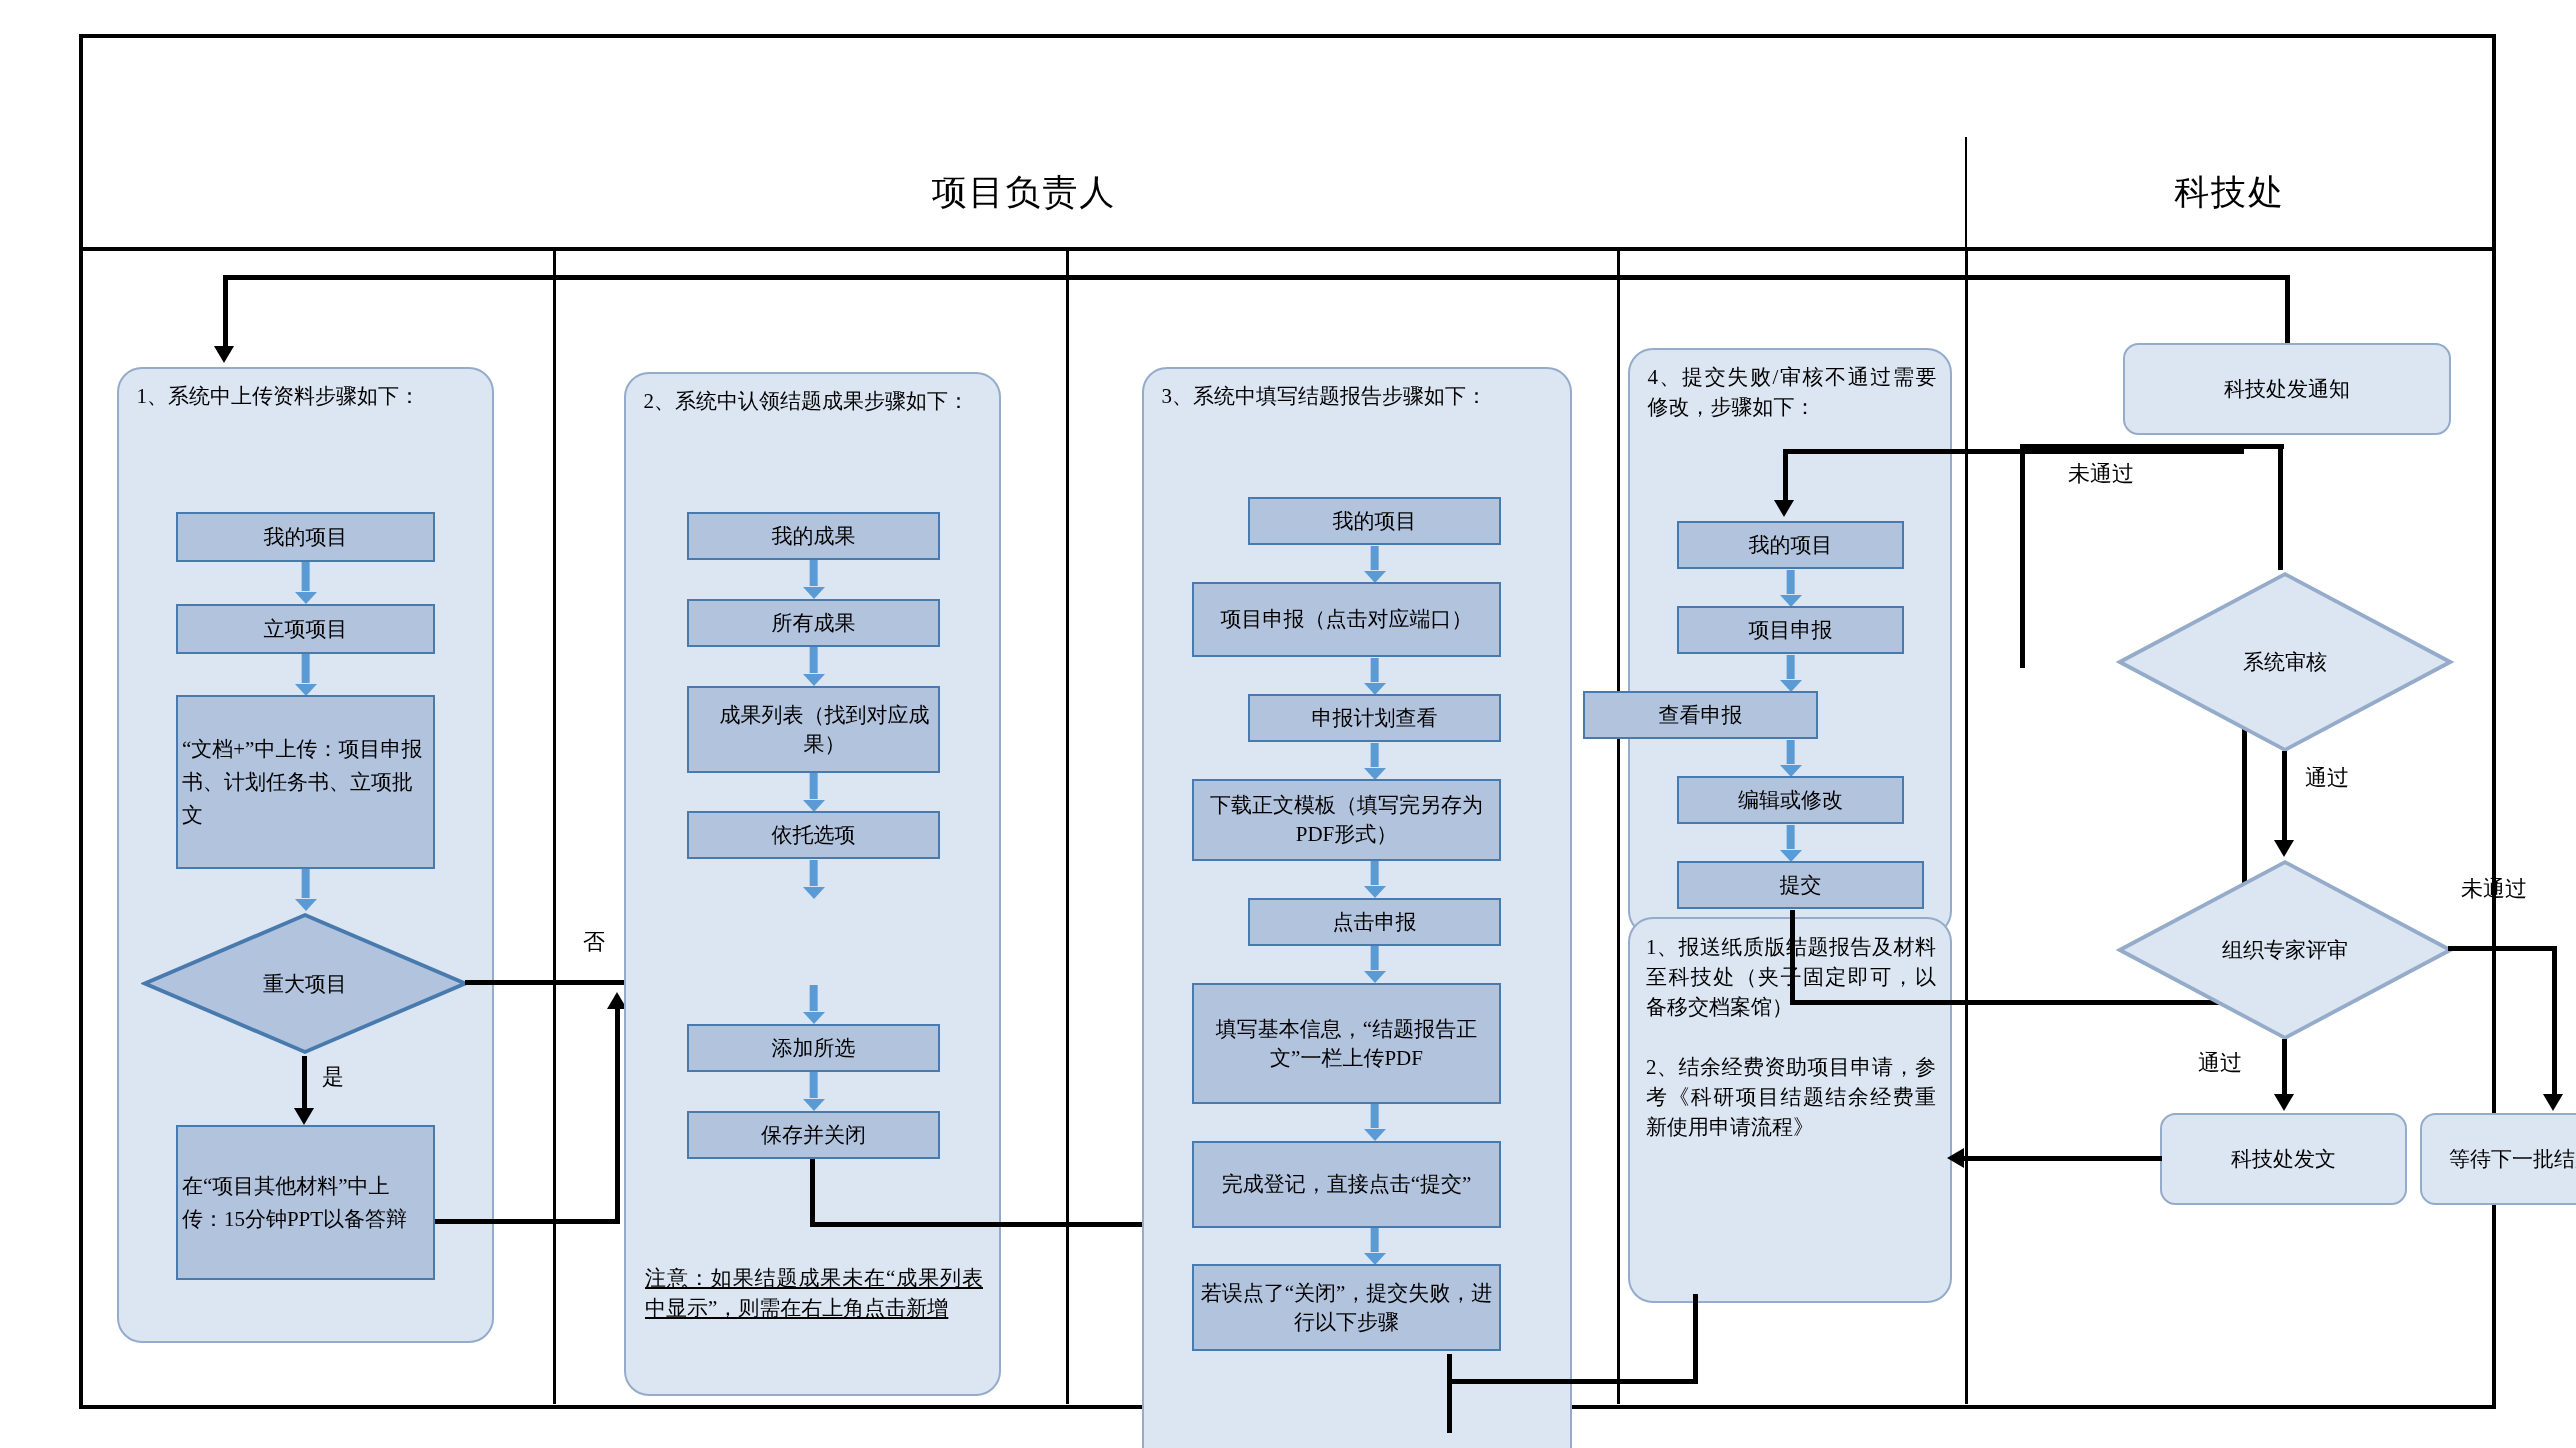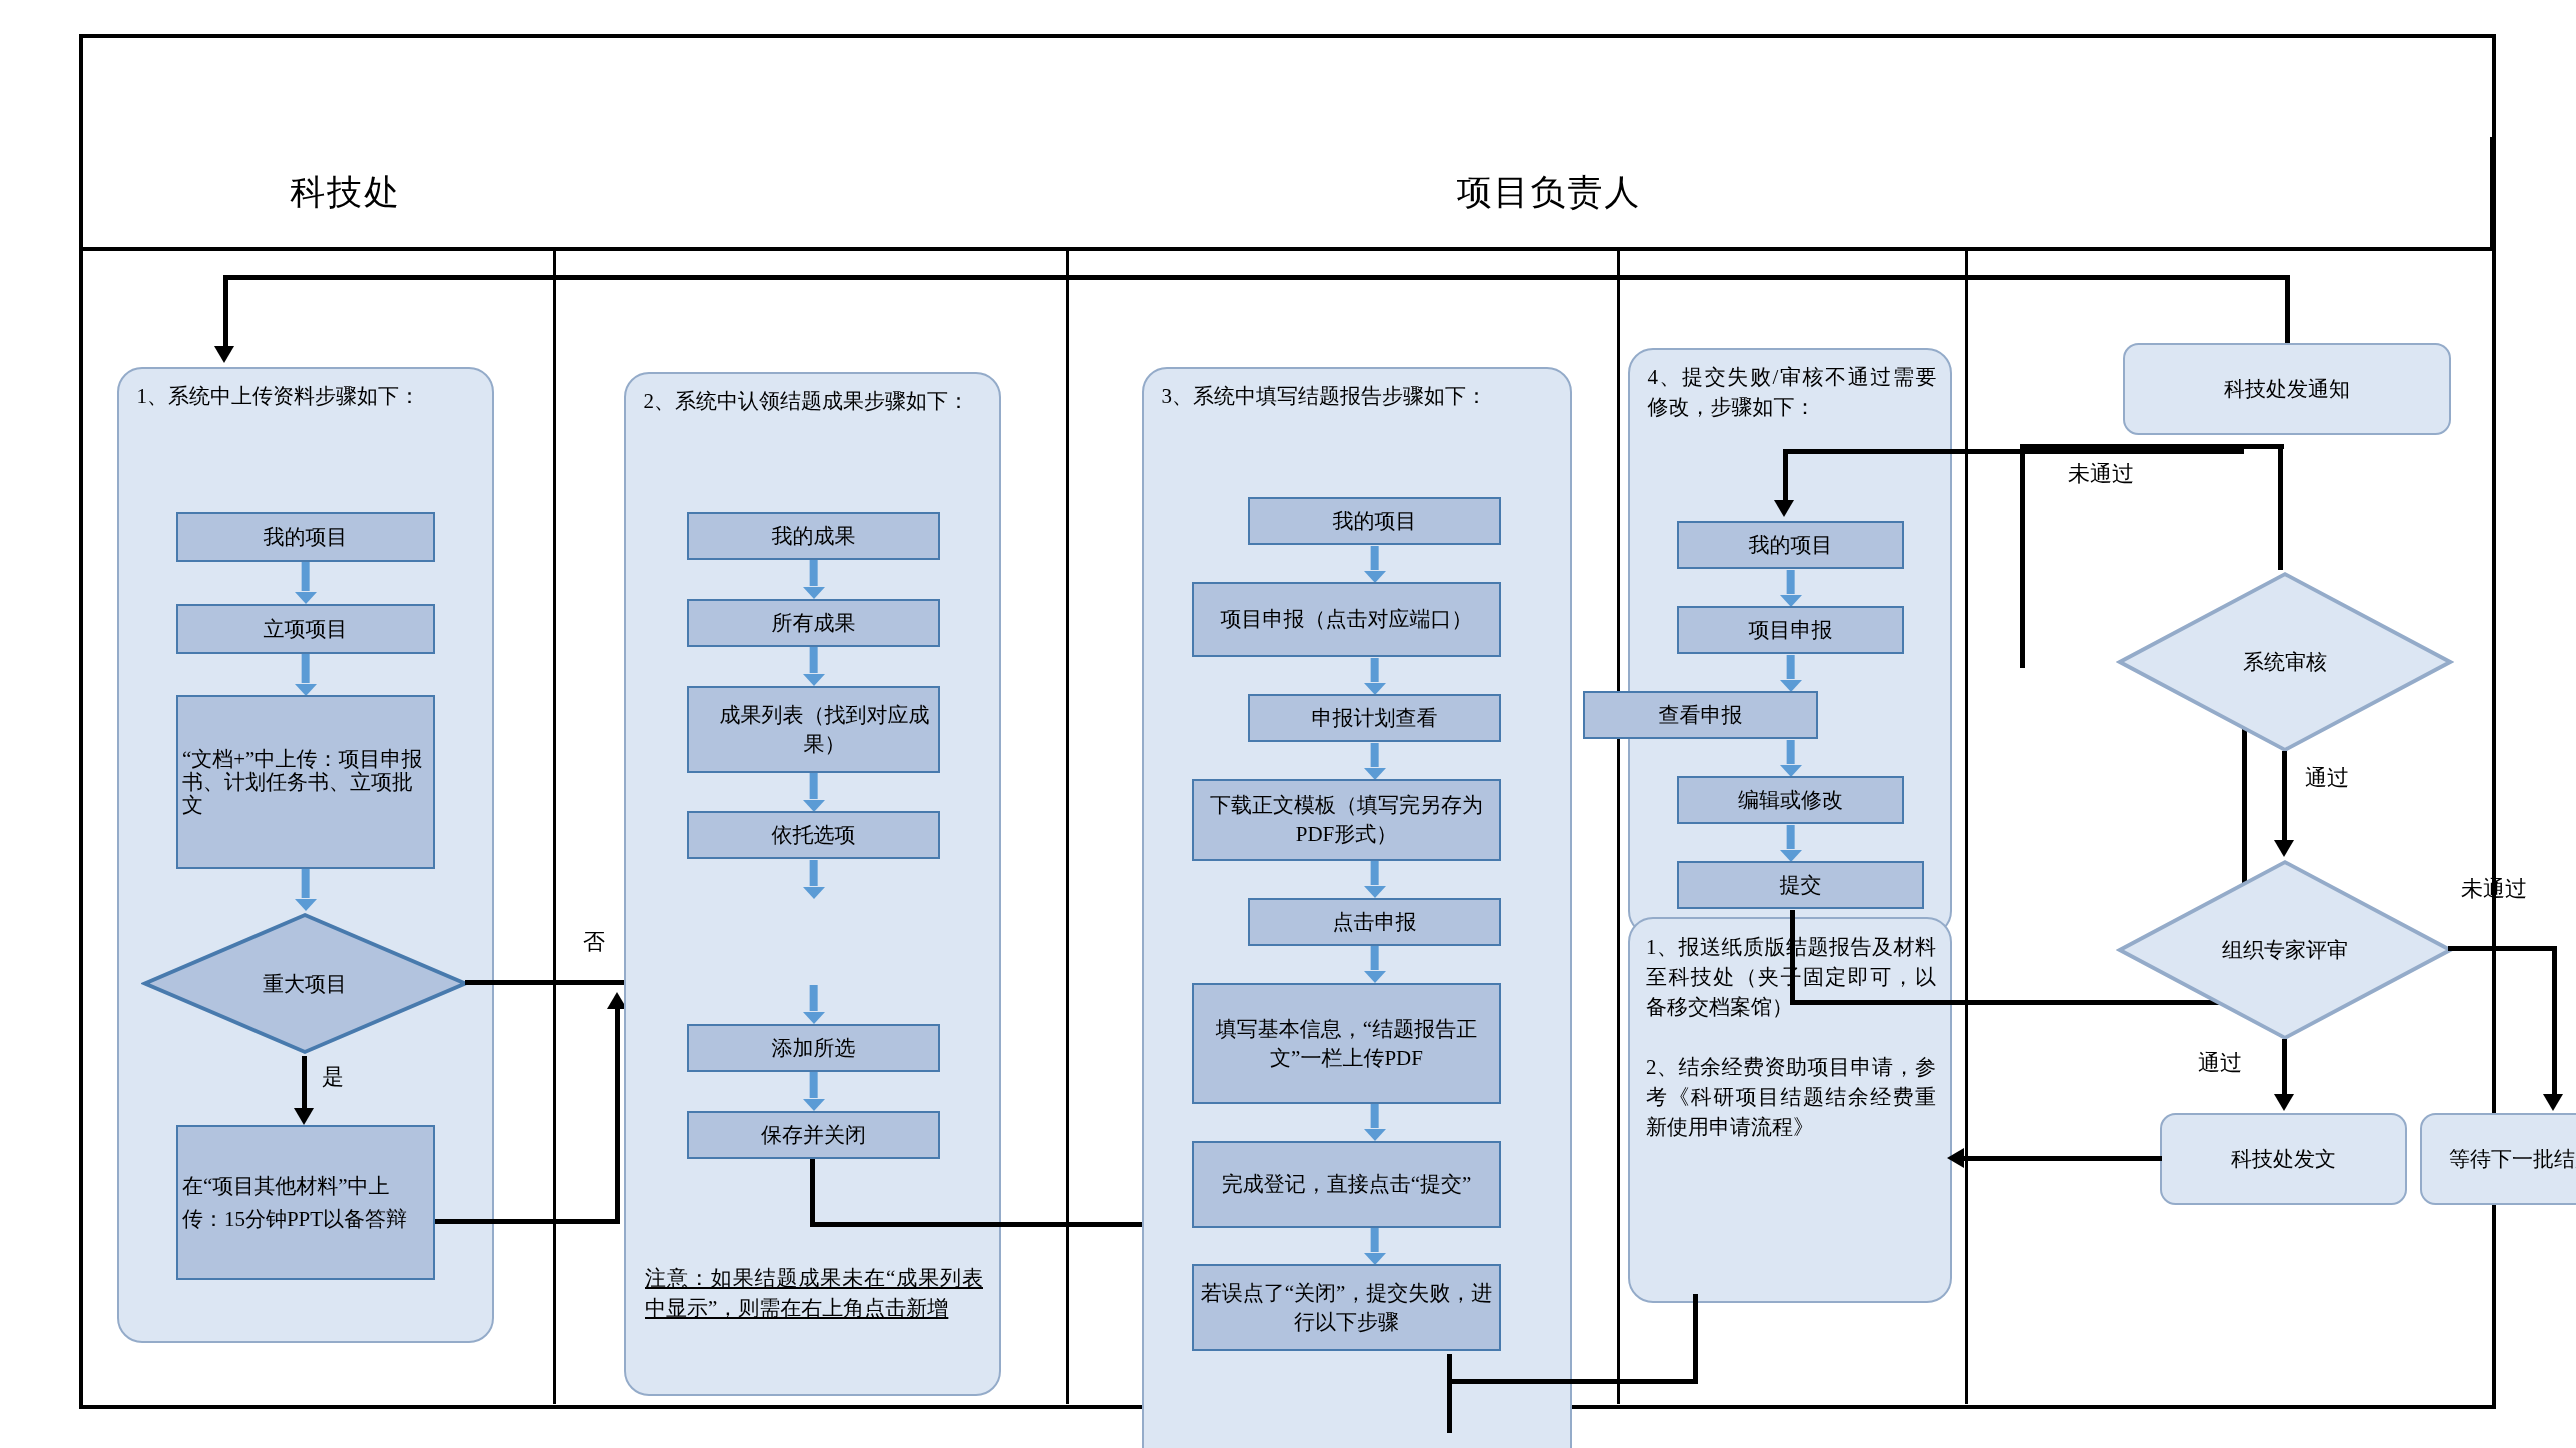--- a/index.html
+++ b/index.html
@@ -123,25 +123,25 @@
     text-align:center; font-size:21px; line-height:28px;
   }
 </style>
 </head>
 <body>
 
 <div id="frame">
 
 
   <div id="role-band">
+    <div id="role-left">
+      <div class="t">项目负责人</div>
+    </div>
     <div id="role-right">
       <div class="t">科技处</div>
-    </div>
-    <div id="role-left">
-      <div class="t">项目负责人</div>
     </div>
   </div>
 
   <div id="body-area">
 
     <div class="vsep" style="left:470px;"></div>
     <div class="vsep" style="left:983px;"></div>
     <div class="vsep" style="left:1534px;"></div>
     <div class="vsep" style="left:1882px;"></div>
 
@@ -154,21 +154,21 @@
       <div class="stem" style="height:29px;"></div>
         <div class="head"></div>
     </div>
 
     <div class="pbox" style="left:93px; top:353px; width:259px; height:50px;">立项项目</div>
     <div class="barrow" style="left:93px; top:403px; width:259px; height:42px;">
       <div class="stem" style="height:29px;"></div>
         <div class="head"></div>
     </div>
 
-    <div class="pbox" style="left:93px; top:444px; width:259px; height:174px; line-height:23px;">
+    <div class="pbox" style="left:93px; top:444px; width:259px; height:174px; line-height:33px;">
       <span style="display:block; text-align:left; width:100%;">
         <span>“文档+”中上传：项目申报书、计划任务书、立项批文</span>
       </span>
     </div>
     <div class="barrow" style="left:93px; top:618px; width:259px; height:42px;">
       <div class="stem" style="height:29px;"></div>
         <div class="head"></div>
     </div>
 
     <div class="diamond" style="left:58px; top:660px; width:328px; height:145px;">

